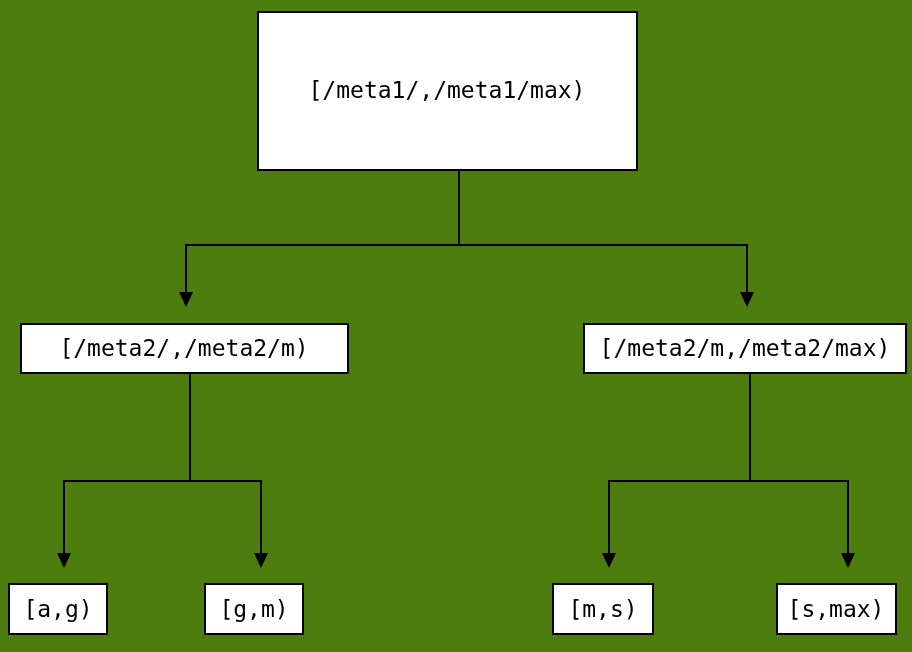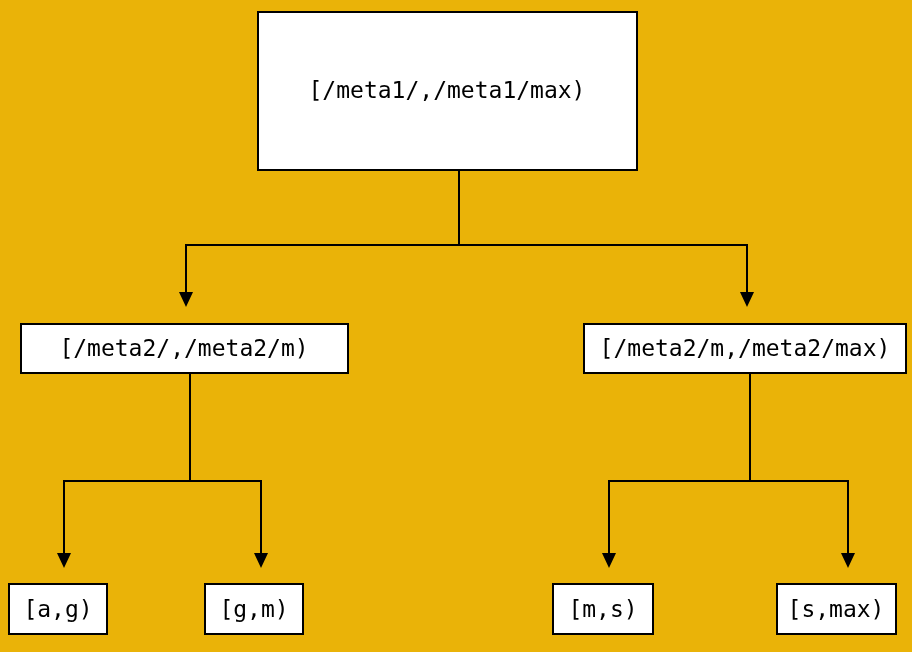--- a/index.html
+++ b/index.html
@@ -11,21 +11,21 @@
   body {
     width: 912px;
     height: 652px;
     font-family: "DejaVu Sans Mono", "Liberation Mono", monospace;
     overflow: hidden;
   }
   #diagram-root {
     position: relative;
     width: 912px;
     height: 652px;
-    background: #eab308;
+    background: #4d7c0f;
   }
   svg#tree-svg {
     display: block;
     width: 912px;
     height: 652px;
   }
   .node-box {
     fill: #ffffff;
     stroke: #000000;
     stroke-width: 2;

